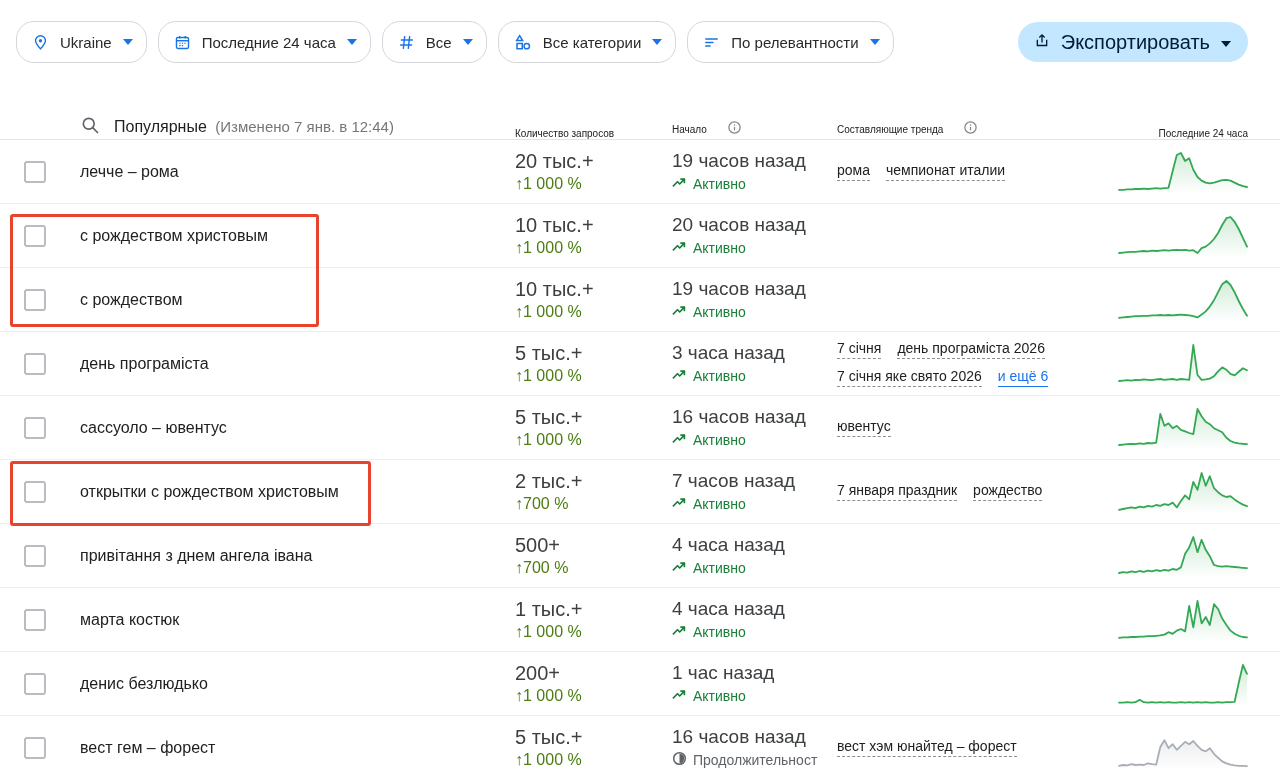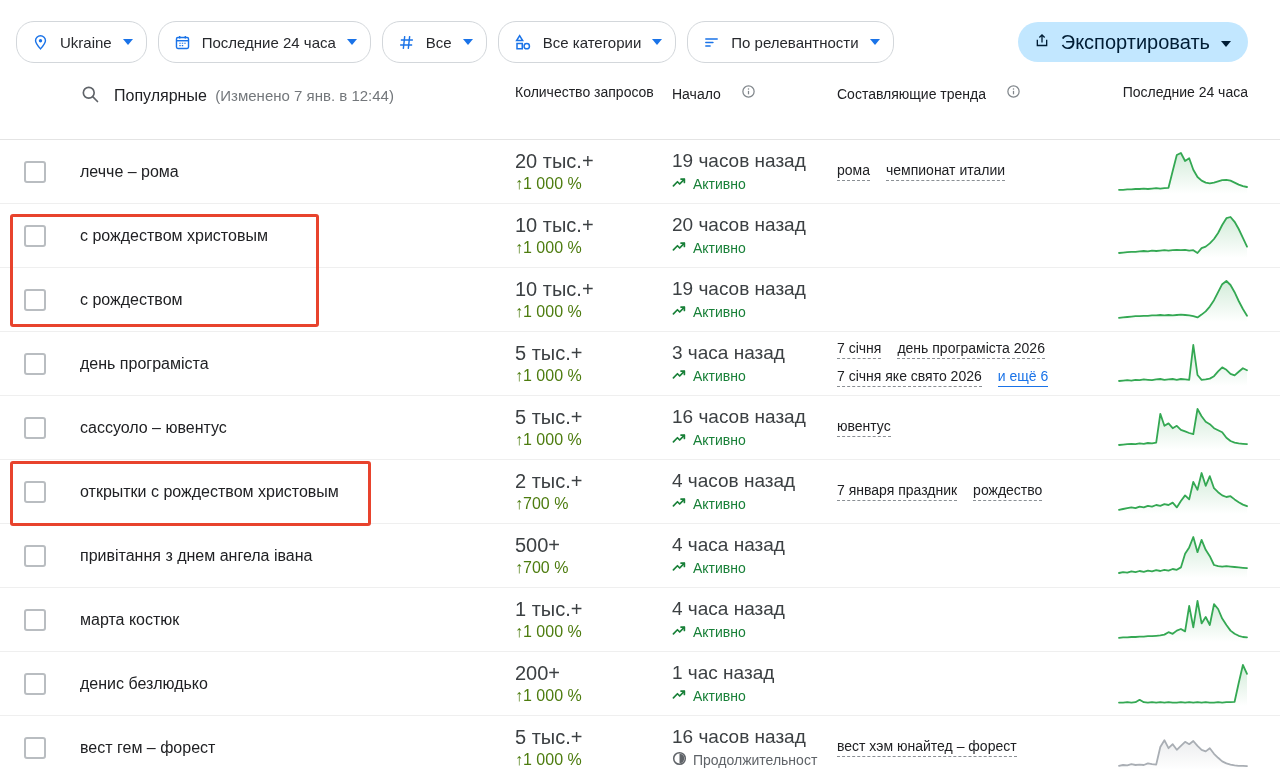--- a/index.html
+++ b/index.html
@@ -10,31 +10,31 @@
           gap:11px;padding:0 32px 0 16px;box-sizing:border-box;background:#fff;}
   .chip{display:flex;align-items:center;gap:11px;height:40px;padding:0 13px 0 15px;
         border:1px solid #d3d7db;border-radius:18px;background:#fff;cursor:pointer;white-space:nowrap;}
   .chip .label{font-size:15px;font-weight:500;color:#27292d;}
   .chip svg{display:block;}
   .caret{display:block;}
   .export{margin-left:auto;display:flex;align-items:center;gap:11px;height:40px;padding:0 17px 0 16px;
           background:#c2e7ff;border-radius:20px;cursor:pointer;white-space:nowrap;}
   .export .label{font-size:20px;font-weight:500;color:#001d35;}
   
-  .thead{position:absolute;top:84px;left:0;right:0;height:56px;display:flex;align-items:flex-start;
+  .thead{position:absolute;top:84px;left:0;right:0;height:56px;display:flex;align-items:flex-end;
          padding:0 32px 0 24px;box-sizing:border-box;border-bottom:1px solid #e4e4e4;}
   .cb-col{width:56px;flex:0 0 56px;display:flex;align-items:center;}
   .title-col{width:435px;flex:0 0 435px;display:flex;align-items:center;gap:14px;overflow:hidden;}
   .vol-col{width:157px;flex:0 0 157px;overflow:hidden;white-space:nowrap;}
   .start-col{width:165px;flex:0 0 165px;overflow:hidden;white-space:nowrap;}
   .trend-col{flex:1;overflow:hidden;}
   .spark-col{width:130px;flex:0 0 130px;text-align:right;}
   .thead .h-main{font-size:16px;font-weight:500;color:#202124;white-space:nowrap;}
   .thead .h-sub{font-size:15px;font-weight:400;color:#73777b;white-space:nowrap;margin-left:4px;}
-  .col-head{font-size:14px;font-weight:500;color:#202124;white-space:nowrap;}
+  .col-head{font-size:10px;font-weight:500;color:#202124;white-space:nowrap;}
   .info-wrap{display:inline-flex;align-items:center;gap:20px;}
   
   .rows{position:absolute;top:140px;left:0;right:0;}
   .row{display:flex;align-items:center;height:64px;padding:0 32px 0 24px;box-sizing:border-box;
        border-bottom:1px solid #efefef;background:#fff;}
   .checkbox{width:18px;height:18px;border:2px solid #b9bdc1;border-radius:3px;background:#fff;cursor:pointer;}
   .row .title{font-size:16px;color:#202124;}
   .vol{font-size:20px;color:#3c4043;line-height:22px;}
   .change{font-size:16px;color:#4d7c0f;margin-top:3px;}
   .started{font-size:19px;color:#3c4043;line-height:22px;}
@@ -380,21 +380,21 @@
           <div class="checkbox"></div>
         </div>
     <div class="title-col">
           <span class="title">открытки с рождеством христовым</span>
         </div>
     <div class="vol-col">
       <div class="vol">2 тыс.+</div>
       <div class="change">↑700 %</div>
     </div>
     <div class="start-col">
-      <div class="started">4 часов назад</div>
+      <div class="started">7 часов назад</div>
       <div class="status">
         <span><svg width="15" height="15" viewBox="0 0 16 16">
                 <path d="M1.5 11.5 5.8 7.2l2.4 2.4 4.8-5" fill="none" stroke="#188038" stroke-width="1.8" stroke-linecap="round" stroke-linejoin="round"></path>
                 <path d="M9.6 4.3h3.6v3.6" fill="none" stroke="#188038" stroke-width="1.8" stroke-linecap="round" stroke-linejoin="round"></path>
               </svg></span>
         <span>Активно</span>
       </div>
     </div>
     <div class="trend-col">
           <div class="terms">

